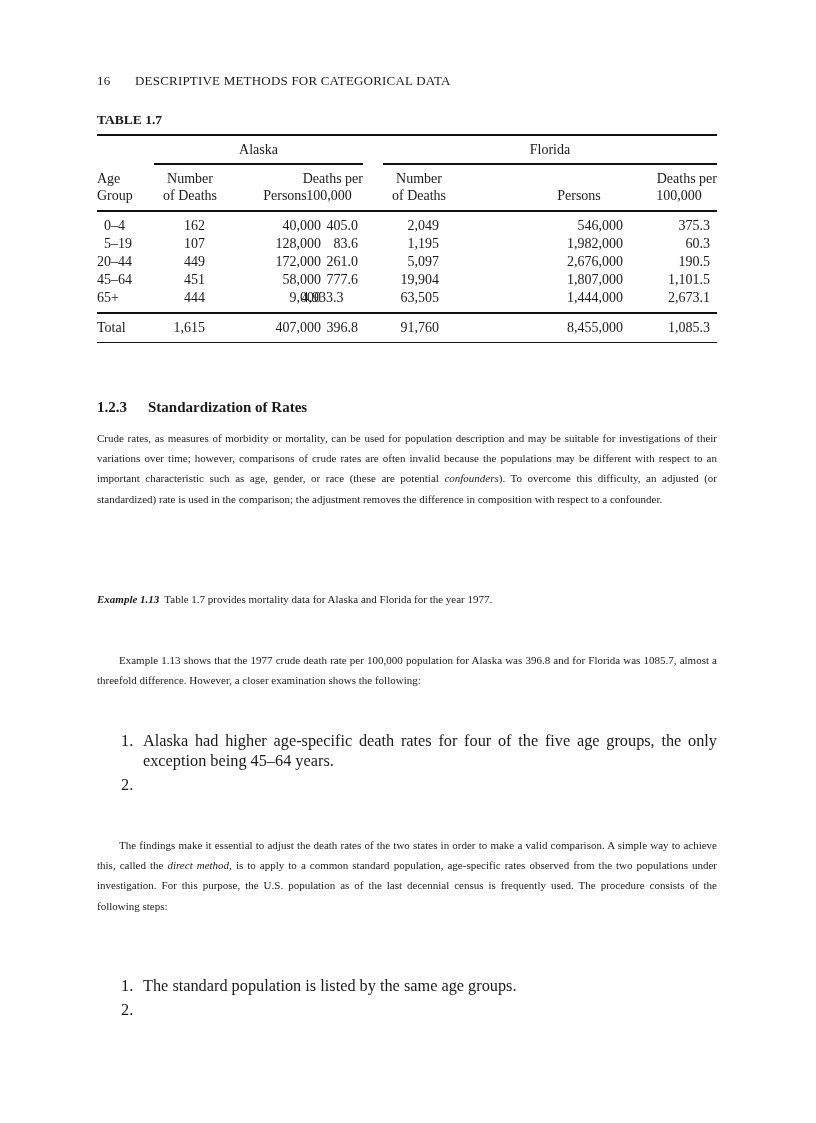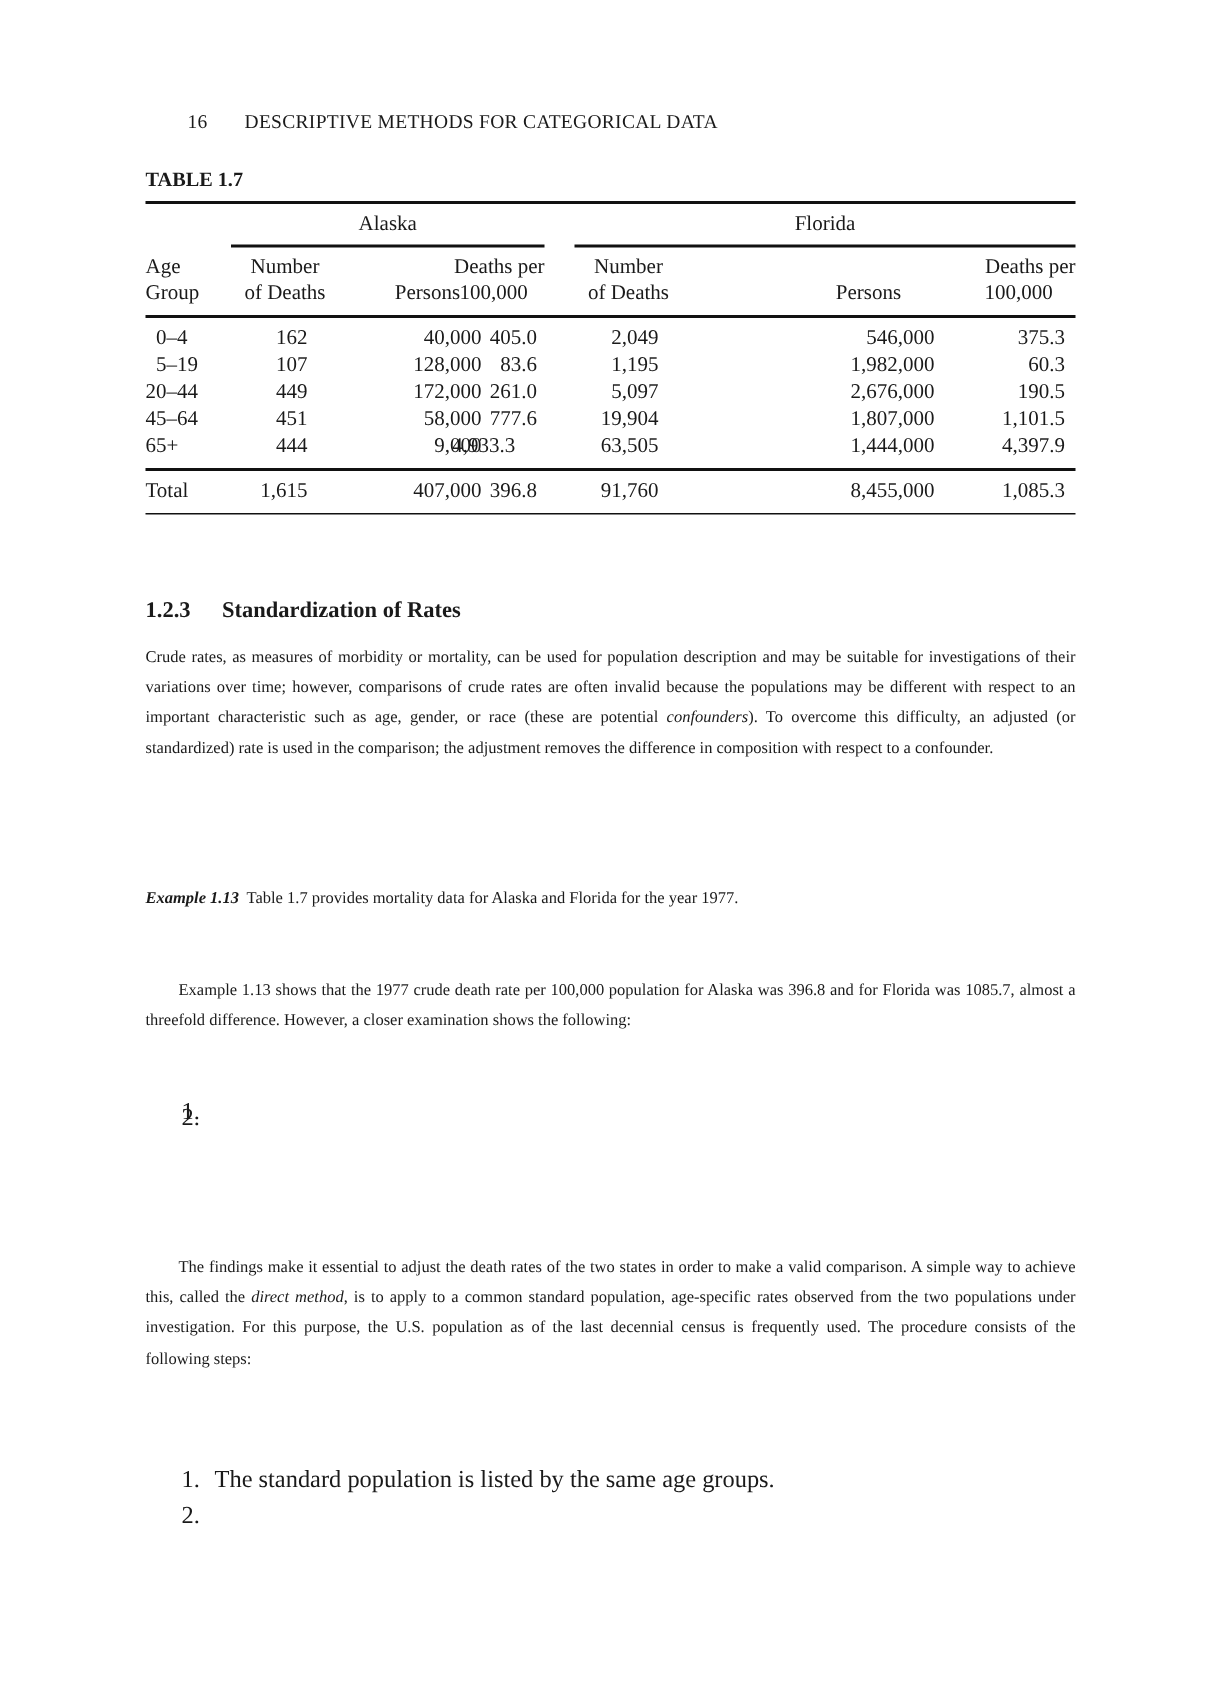--- a/index.html
+++ b/index.html
@@ -4,21 +4,21 @@
 <style>
   html, body { margin: 0; padding: 0; background: #ffffff; }
   body {
     width: 816px; height: 1123px; position: relative; overflow: hidden;
     font-family: "Liberation Serif", "DejaVu Serif", serif;
     color: #1a1a1a;
   }
   .page { position: absolute; left: 97px; top: 0; width: 620px; }
 
   .running-head { position: absolute; top: 73px; left: 0; font-size: 13px; letter-spacing: 0.2px; white-space: nowrap; }
-  .running-head .pnum { font-weight: normal; display: inline-block; width: 38px; margin-left: 28px; }
+  .running-head .pnum { font-weight: normal; display: inline-block; width: 38px; }
 
   .table-title { position: absolute; top: 112px; left: 0; font-size: 13.5px; font-weight: bold; }
 
   .tbl { position: absolute; left: 0; top: 134px; width: 620px; font-size: 14px; }
   .rule { position: absolute; left: 0; width: 620px; background: #111; }
   .rule.thick { height: 2px; }
   .rule.thin { height: 1px; }
   .tbl .cell { position: absolute; white-space: nowrap; line-height: 16px; }
   .r { text-align: right; }
   .c { text-align: center; }
@@ -106,21 +106,21 @@
       <div class="cell r" style="left:420px;width:106px;top:138px;">1,807,000</div>
       <div class="cell r" style="left:530px;width:83px;top:138px;">1,101.5</div>
     </div>
     <div>
       <div class="cell" style="left:0;top:156px;">65+</div>
       <div class="cell r" style="left:60px;width:48px;top:156px;">444</div>
       <div class="cell r" style="left:130px;width:94px;top:156px;">9,000</div>
       <div class="cell r" style="left:190px;width:71px;top:156px;text-align:center;">4,933.3</div>
       <div class="cell r" style="left:280px;width:62px;top:156px;">63,505</div>
       <div class="cell r" style="left:420px;width:106px;top:156px;">1,444,000</div>
-      <div class="cell r" style="left:530px;width:83px;top:156px;">4,397.9</div>
+      <div class="cell r" style="left:530px;width:83px;top:156px;">2,673.1</div>
     </div>
 
     <div class="rule thick" style="top:178px;"></div>
 
     <div>
       <div class="cell" style="left:0;top:186px;">Total</div>
       <div class="cell r" style="left:60px;width:48px;top:186px;">1,615</div>
       <div class="cell r" style="left:130px;width:94px;top:186px;">407,000</div>
       <div class="cell r" style="left:190px;width:71px;top:186px;">396.8</div>
       <div class="cell r" style="left:280px;width:62px;top:186px;">91,760</div>
@@ -135,21 +135,21 @@
     <span class="snum">1.2.3</span><span>Standardization of Rates</span>
   </div>
 
   <div class="para" style="top:428px;"><span>Crude rates, as measures of morbidity or mortality, can be used for population description and may be suitable for investigations of their variations over time; however, comparisons of crude rates are often invalid because the populations may be different with respect to an important characteristic such as age, gen­der, or race (these are potential </span><i>confounders</i><span>). To overcome this difficulty, an adjusted (or standardized) rate is used in the comparison; the adjustment removes the difference in composition with respect to a confounder.</span></div>
 
   <div class="para" style="top:589px;"><span class="ex">Example 1.13</span><span>Table 1.7 provides mortality data for Alaska and Florida for the year 1977.</span></div>
 
   <div class="para indent" style="top:650px;">Example 1.13 shows that the 1977 crude death rate per 100,000 population for Alaska was 396.8 and for Florida was 1085.7, almost a threefold difference. However, a closer examination shows the following:</div>
 
   <div class="list" style="top:731px;">
-    <div class="li"><span class="n">1.</span></div>
+    <div class="li"><span class="n">1.</span><span>Alaska had higher age-specific death rates for four of the five age groups, the only exception being 45–64 years.</span></div>
     <div class="li"><span class="n">2.</span></div>
   </div>
 
   <div class="para indent" style="top:835px;"><span>The findings make it essential to adjust the death rates of the two states in order to make a valid comparison. A simple way to achieve this, called the </span><i>direct method</i><span>, is to apply to a common standard population, age-specific rates observed from the two populations under investigation. For this purpose, the U.S. population as of the last decennial census is frequently used. The proce­dure consists of the following steps:</span></div>
 
   <div class="list" style="top:976px;">
     <div class="li"><span class="n">1.</span><span>The standard population is listed by the same age groups.</span></div>
     <div class="li"><span class="n">2.</span></div>
   </div>
 

